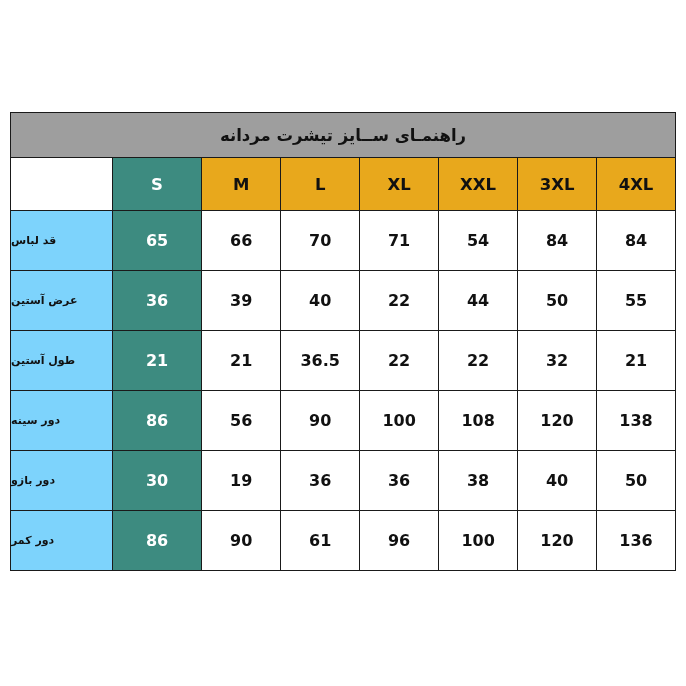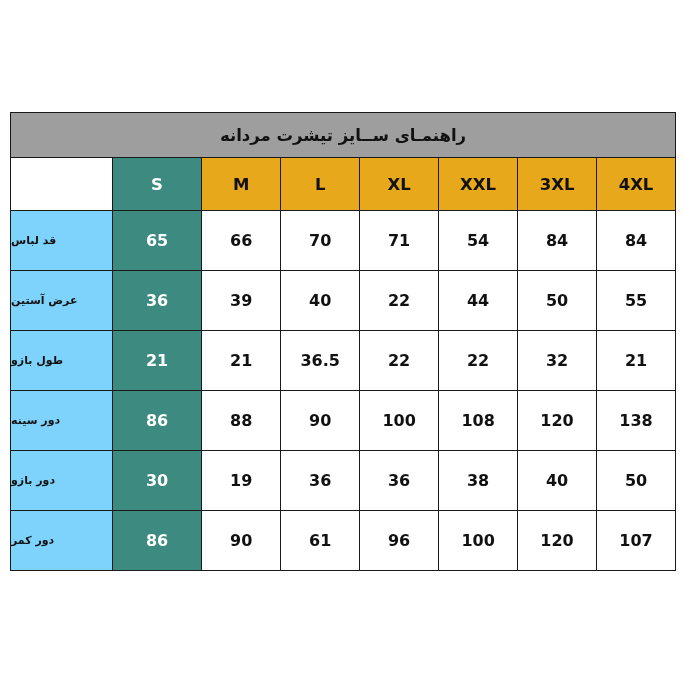--- a/index.html
+++ b/index.html
@@ -148,47 +148,47 @@
         </tr>
 
         <tr class="data-row">
           <td>21</td>
           <td>32</td>
           <td>22</td>
           <td>22</td>
           <td>36.5</td>
           <td>21</td>
           <td class="val-s">21</td>
-          <td class="row-label">طول بازو</td>
+          <td class="row-label">طول آستین</td>
         </tr>
 
         <tr class="data-row">
           <td>138</td>
           <td>120</td>
           <td>108</td>
           <td>100</td>
           <td>90</td>
-          <td>88</td>
+          <td>56</td>
           <td class="val-s">86</td>
           <td class="row-label">دور سینه</td>
         </tr>
 
         <tr class="data-row">
           <td>50</td>
           <td>40</td>
           <td>38</td>
           <td>36</td>
           <td>36</td>
           <td>19</td>
           <td class="val-s">30</td>
           <td class="row-label">دور بازو</td>
         </tr>
 
         <tr class="data-row">
-          <td>107</td>
+          <td>136</td>
           <td>120</td>
           <td>100</td>
           <td>96</td>
           <td>61</td>
           <td>90</td>
           <td class="val-s">86</td>
           <td class="row-label">دور کمر</td>
         </tr>
       </tbody>
     </table>

